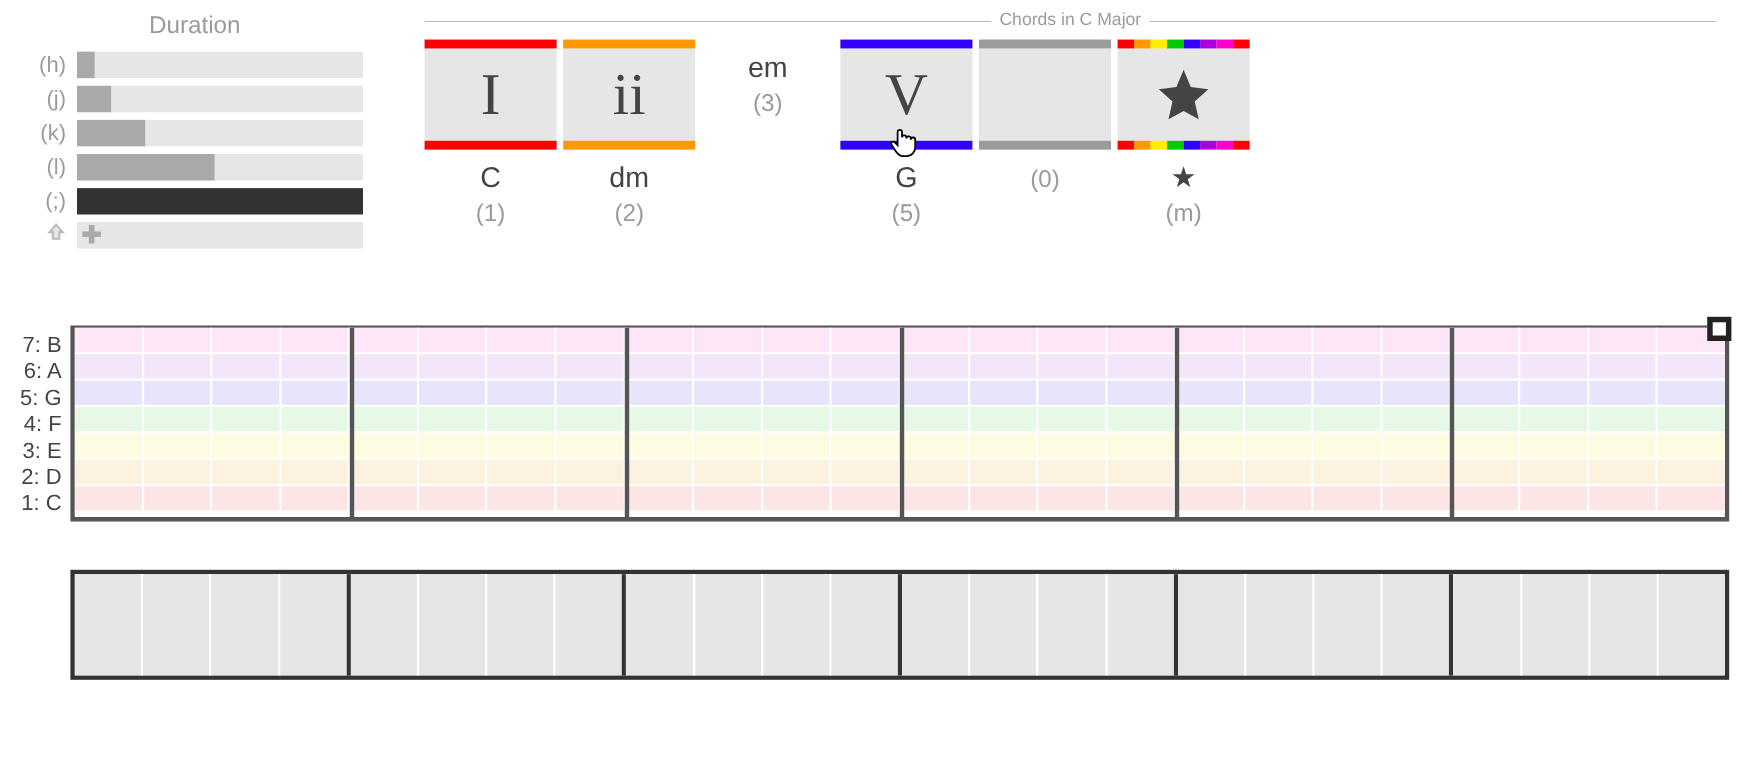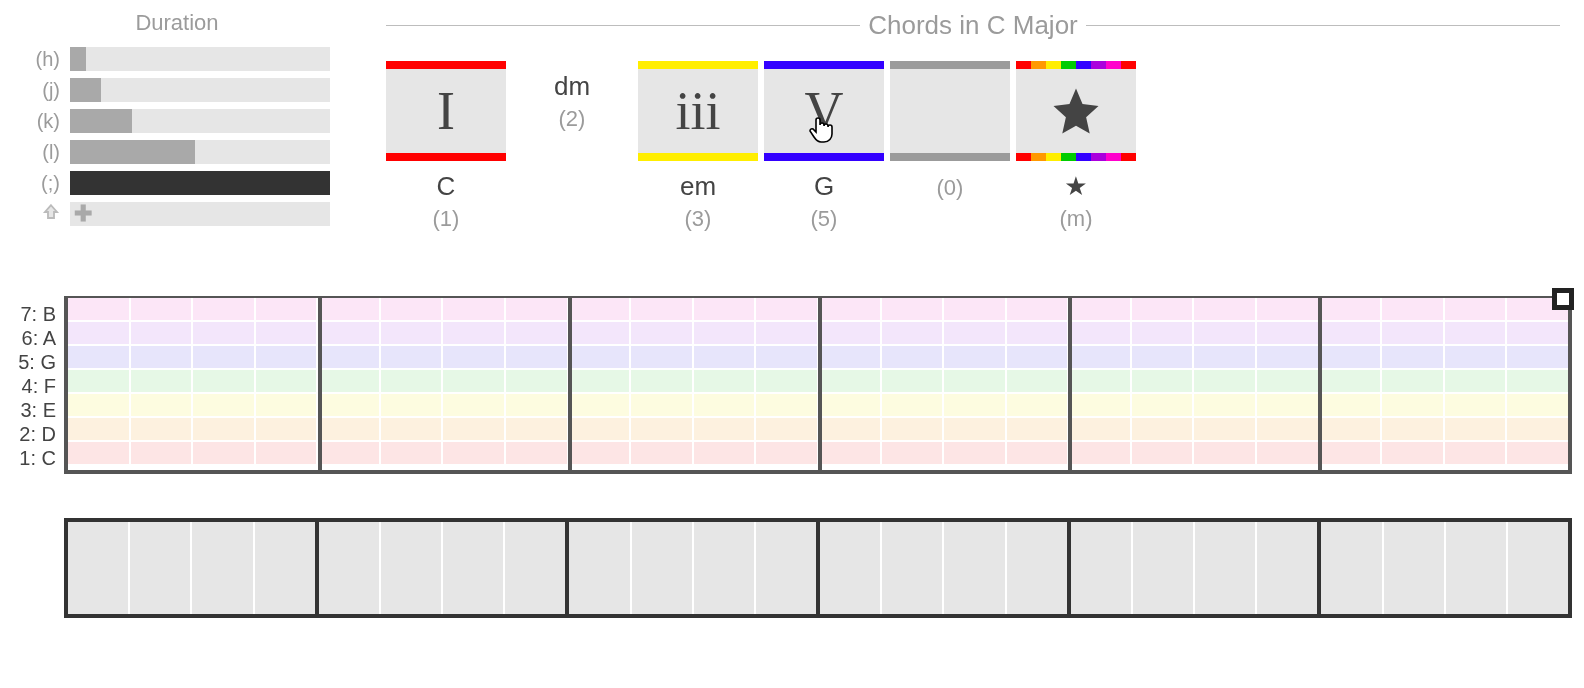--- a/index.html
+++ b/index.html
@@ -67,22 +67,22 @@
     font-weight: 900;
     line-height: 1;
   }
 
   
   .chords-panel { flex: 1; }
   .chords-title-row {
     display: flex;
     align-items: center;
     color: #9b9b9b;
-    font-size: 26px;
-    margin-bottom: 20px;
+    font-size: 16px;
+    margin-bottom: 8px;
   }
   .hr { flex: 1; height: 1px; background: #bdbdbd; }
   .chords-title { padding: 0 8px; white-space: nowrap; }
 
   .chord-row {
     display: flex;
     gap: 6px;
   }
   .chord-cell {
     width: 120px;
@@ -270,27 +270,27 @@
     </div>
     <div class="chord-row" id="chord-row">
         <div class="chord-cell">
           <div class="chord-box" style="border-top-color: rgb(255, 0, 0); border-bottom-color: rgb(255, 0, 0);">
             <span>I</span>
           </div>
           <div class="chord-name">C</div>
           <div class="chord-key">(1)</div>
         </div>
         <div class="chord-cell">
+          <div class="chord-box" style="border-top-color: rgb(255, 153, 0); border-bottom-color: rgb(255, 153, 0);">
+            <span>ii</span>
+          </div>
           <div class="chord-name">dm</div>
           <div class="chord-key">(2)</div>
         </div>
         <div class="chord-cell">
-          <div class="chord-box" style="border-top-color: rgb(255, 238, 0); border-bottom-color: rgb(255, 238, 0);">
-            <span>iii</span>
-          </div>
           <div class="chord-name">em</div>
           <div class="chord-key">(3)</div>
         </div>
         <div class="chord-cell">
           <div class="chord-box" style="border-top-color: rgb(51, 0, 255); border-bottom-color: rgb(51, 0, 255);">
             <span>V</span>
           </div>
           <div class="chord-name">G</div>
           <div class="chord-key">(5)</div>
         </div>

